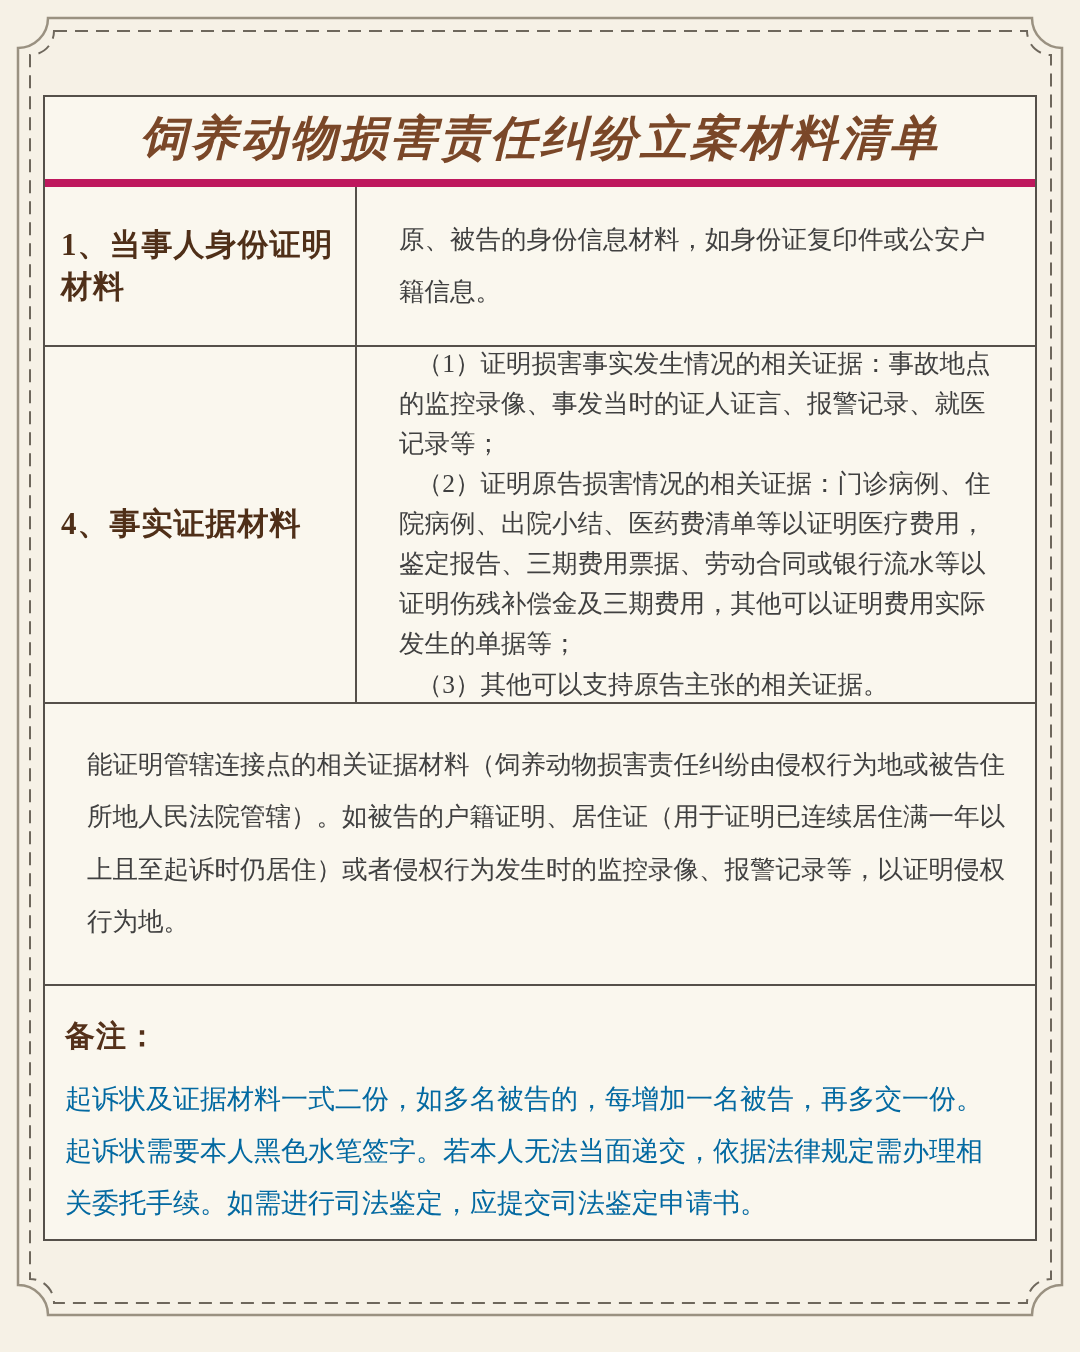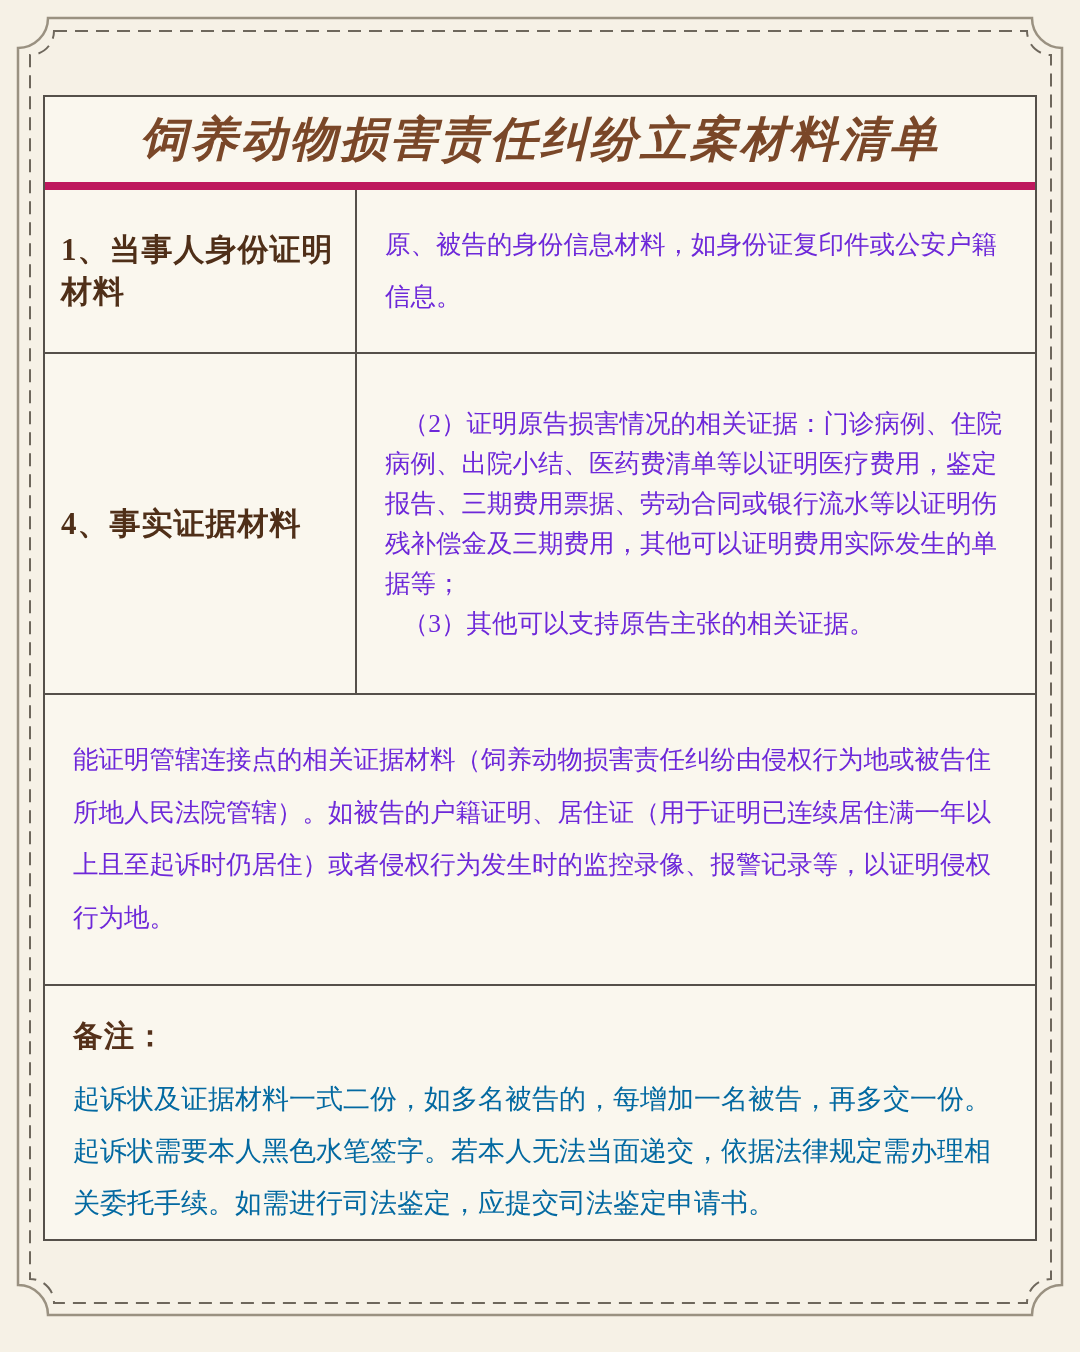--- a/index.html
+++ b/index.html
@@ -57,32 +57,31 @@
     font-size: 31px;
     font-weight: bold;
     color: #4f2f18;
     letter-spacing: 1px;
   }
   .cell-content {
     flex: 1;
     display: flex;
     flex-direction: column;
     justify-content: center;
-    padding: 8px 26px 8px 28px;
-    color: #6d28d9;
+    padding: 8px 26px 8px 42px;
+    color: #404040;
   }
   .cell-content p {
     font-size: 25.5px;
   }
   .spaced p { line-height: 2.06; }
   .dense p  { line-height: 1.57; text-indent: 0.7em; }
   .notes-row {
     flex: 1;
     padding: 30px 26px 10px 20px;
-    margin-left: 8px;
   }
   .notes-heading {
     font-size: 30px;
     font-weight: bold;
     color: #54311a;
     margin-bottom: 16px;
     letter-spacing: 1px;
   }
   .notes-body {
     font-size: 27px;
@@ -111,20 +110,21 @@
     <div class="cell-content spaced">
       <p>原、被告的身份信息材料，如身份证复印件或公安户籍信息。</p>
     </div>
   </div>
 
   <div class="body-row row-2">
     <div class="cell-label">
       <span class="label-text">4、事实证据材料</span>
     </div>
     <div class="cell-content dense">
+      <p>（1）证明损害事实发生情况的相关证据：事故地点的监控录像、事发当时的证人证言、报警记录、就医记录等；</p>
       <p>（2）证明原告损害情况的相关证据：门诊病例、住院病例、出院小结、医药费清单等以证明医疗费用，鉴定报告、三期费用票据、劳动合同或银行流水等以证明伤残补偿金及三期费用，其他可以证明费用实际发生的单据等；</p>
       <p>（3）其他可以支持原告主张的相关证据。</p>
     </div>
   </div>
 
   <div class="body-row row-3">
     <div class="cell-content spaced">
       <p>能证明管辖连接点的相关证据材料（饲养动物损害责任纠纷由侵权行为地或被告住所地人民法院管辖）。如被告的户籍证明、居住证（用于证明已连续居住满一年以上且至起诉时仍居住）或者侵权行为发生时的监控录像、报警记录等，以证明侵权行为地。</p>
     </div>
   </div>

